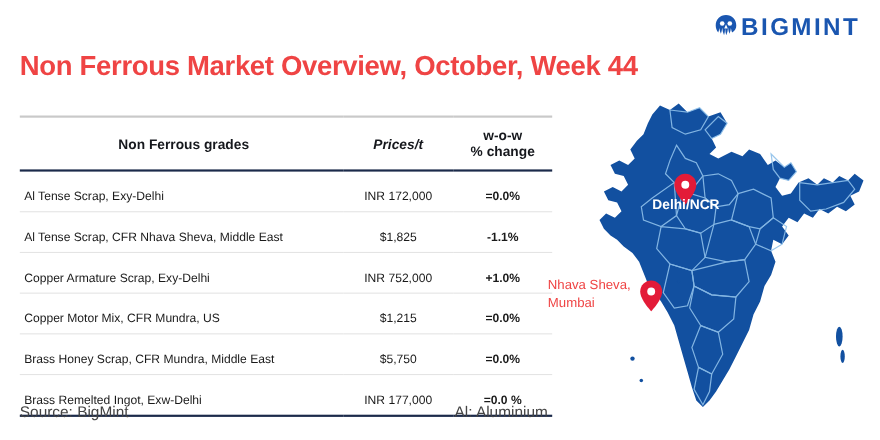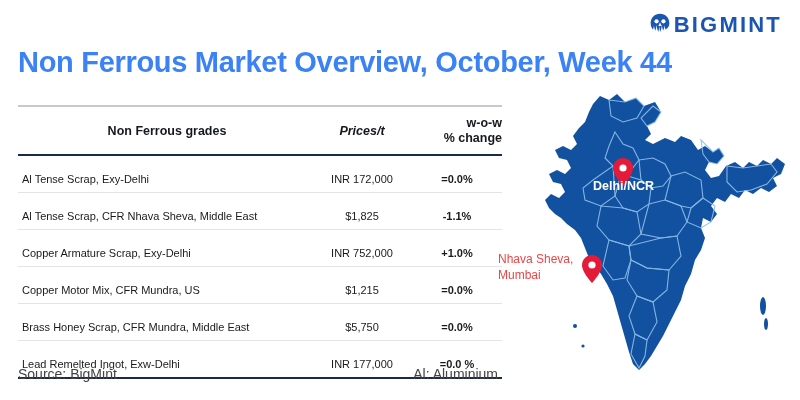--- a/index.html
+++ b/index.html
@@ -41,23 +41,23 @@
     letter-spacing: 2.2px;
     color: #1a56b0;
     line-height: 1;
   }
 
   
   .title {
     position: absolute;
     left: 18px;
     top: 46px;
-    font-size: 29px;
-    font-weight: bold;
-    color: #3b82f6;
+    font-size: 25px;
+    font-weight: bold;
+    color: #ef4444;
     letter-spacing: -0.3px;
     white-space: nowrap;
   }
 
   
   .table-wrap {
     position: absolute;
     left: 18px;
     top: 105px;
     width: 480px;
@@ -80,21 +80,21 @@
     text-align: center;
     width: 290px;
     padding-left: 4px !important;
   }
   th.col-price {
     text-align: center;
     width: 100px;
     font-style: italic;
   }
   th.col-change {
-    text-align: right;
+    text-align: center;
     width: 90px;
     line-height: 1.18;
   }
   .hdr-l1 { display: block; }
   .hdr-l2 { display: block; }
 
   table.price-table tbody td {
     border-bottom: 1px solid #e4e4e4;
     padding: 15px 0 5px 0;
     font-size: 11px;
@@ -211,21 +211,21 @@
             <td class="grade">Copper Motor Mix, CFR Mundra, US</td>
             <td class="price">$1,215</td>
             <td class="change chg-flat">=0.0%</td>
           </tr>
           <tr>
             <td class="grade">Brass Honey Scrap, CFR Mundra, Middle East</td>
             <td class="price">$5,750</td>
             <td class="change chg-flat">=0.0%</td>
           </tr>
           <tr>
-            <td class="grade">Lead Remelted Ingot, Exw-Delhi</td>
+            <td class="grade">Brass Remelted Ingot, Exw-Delhi</td>
             <td class="price">INR 177,000</td>
             <td class="change chg-flat">=0.0 %</td>
           </tr>
         </tbody>
     </table>
   </div>
 
   <div class="footer">
     <span>Source: BigMint</span>
     <span>Al: Aluminium</span>

